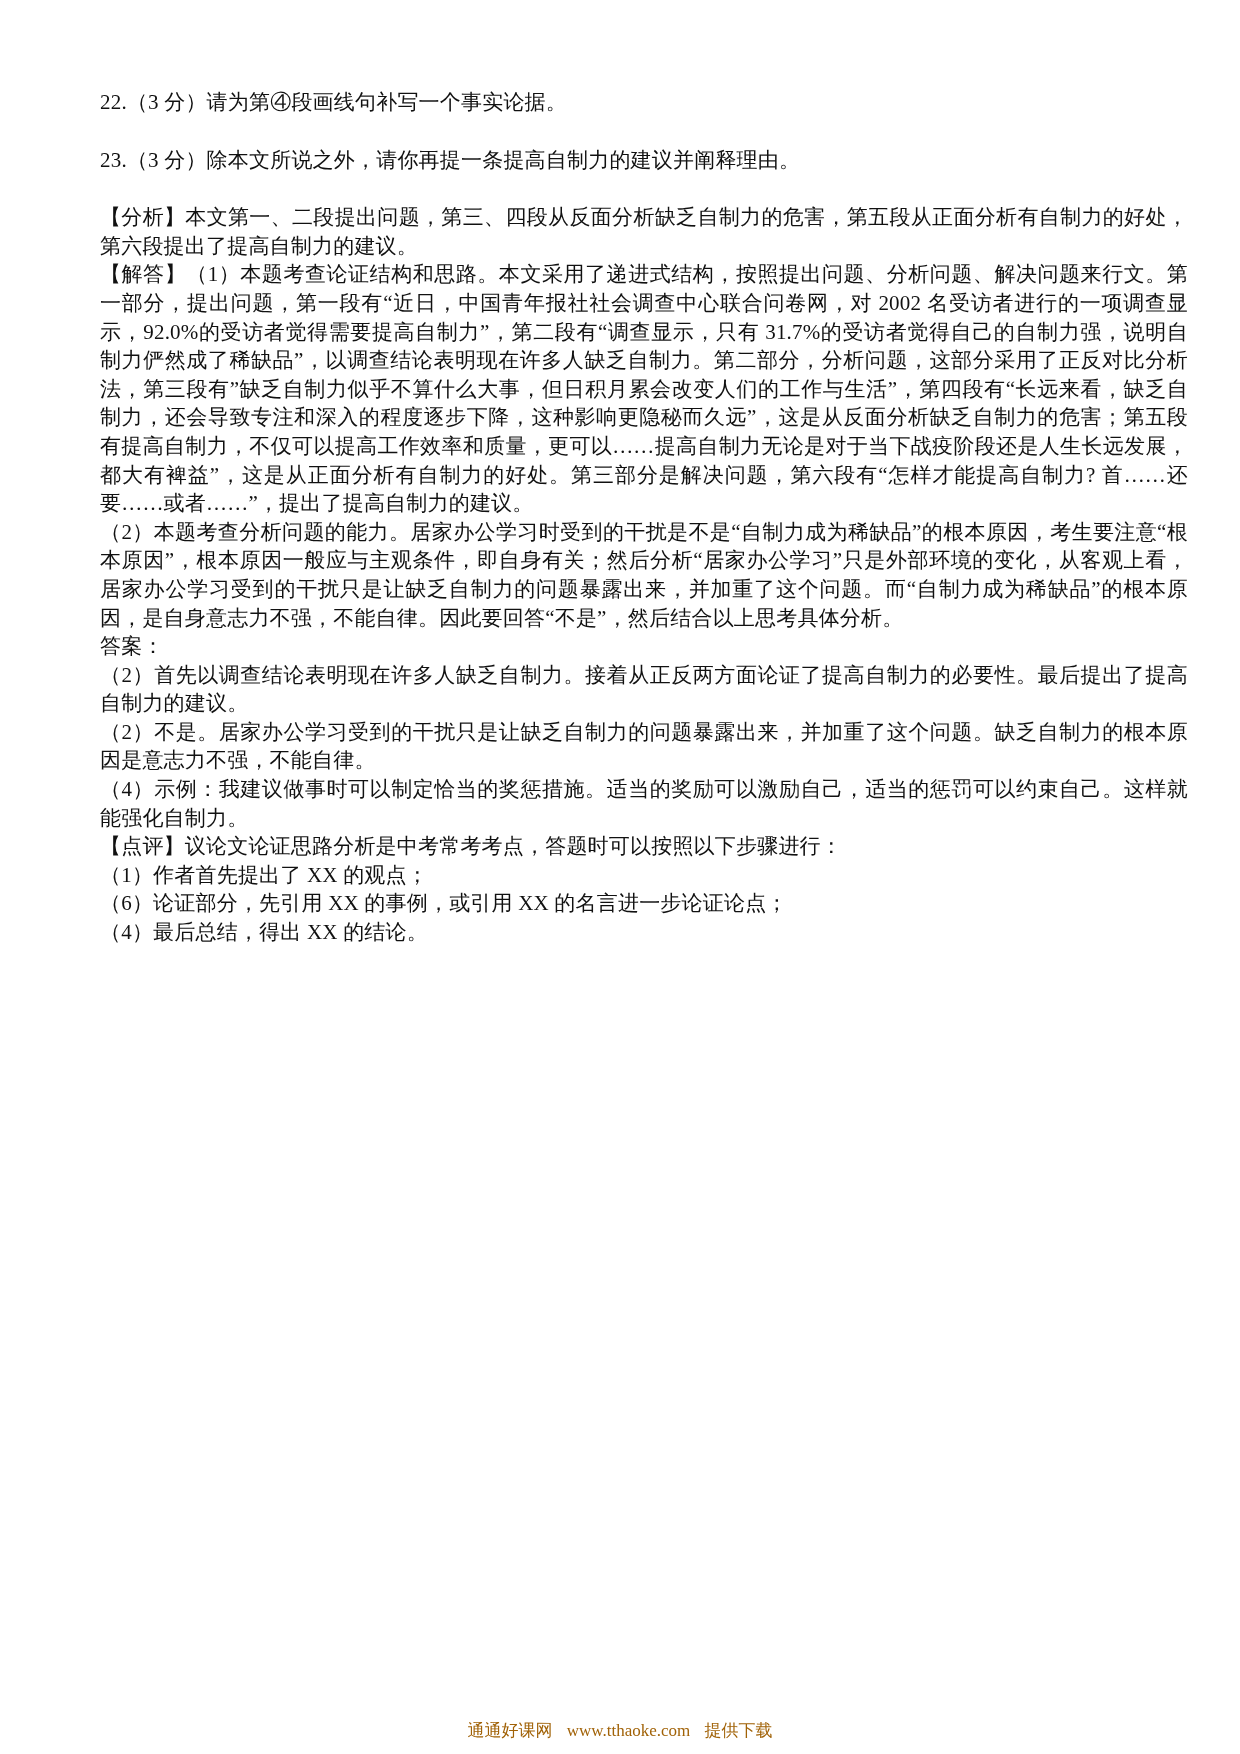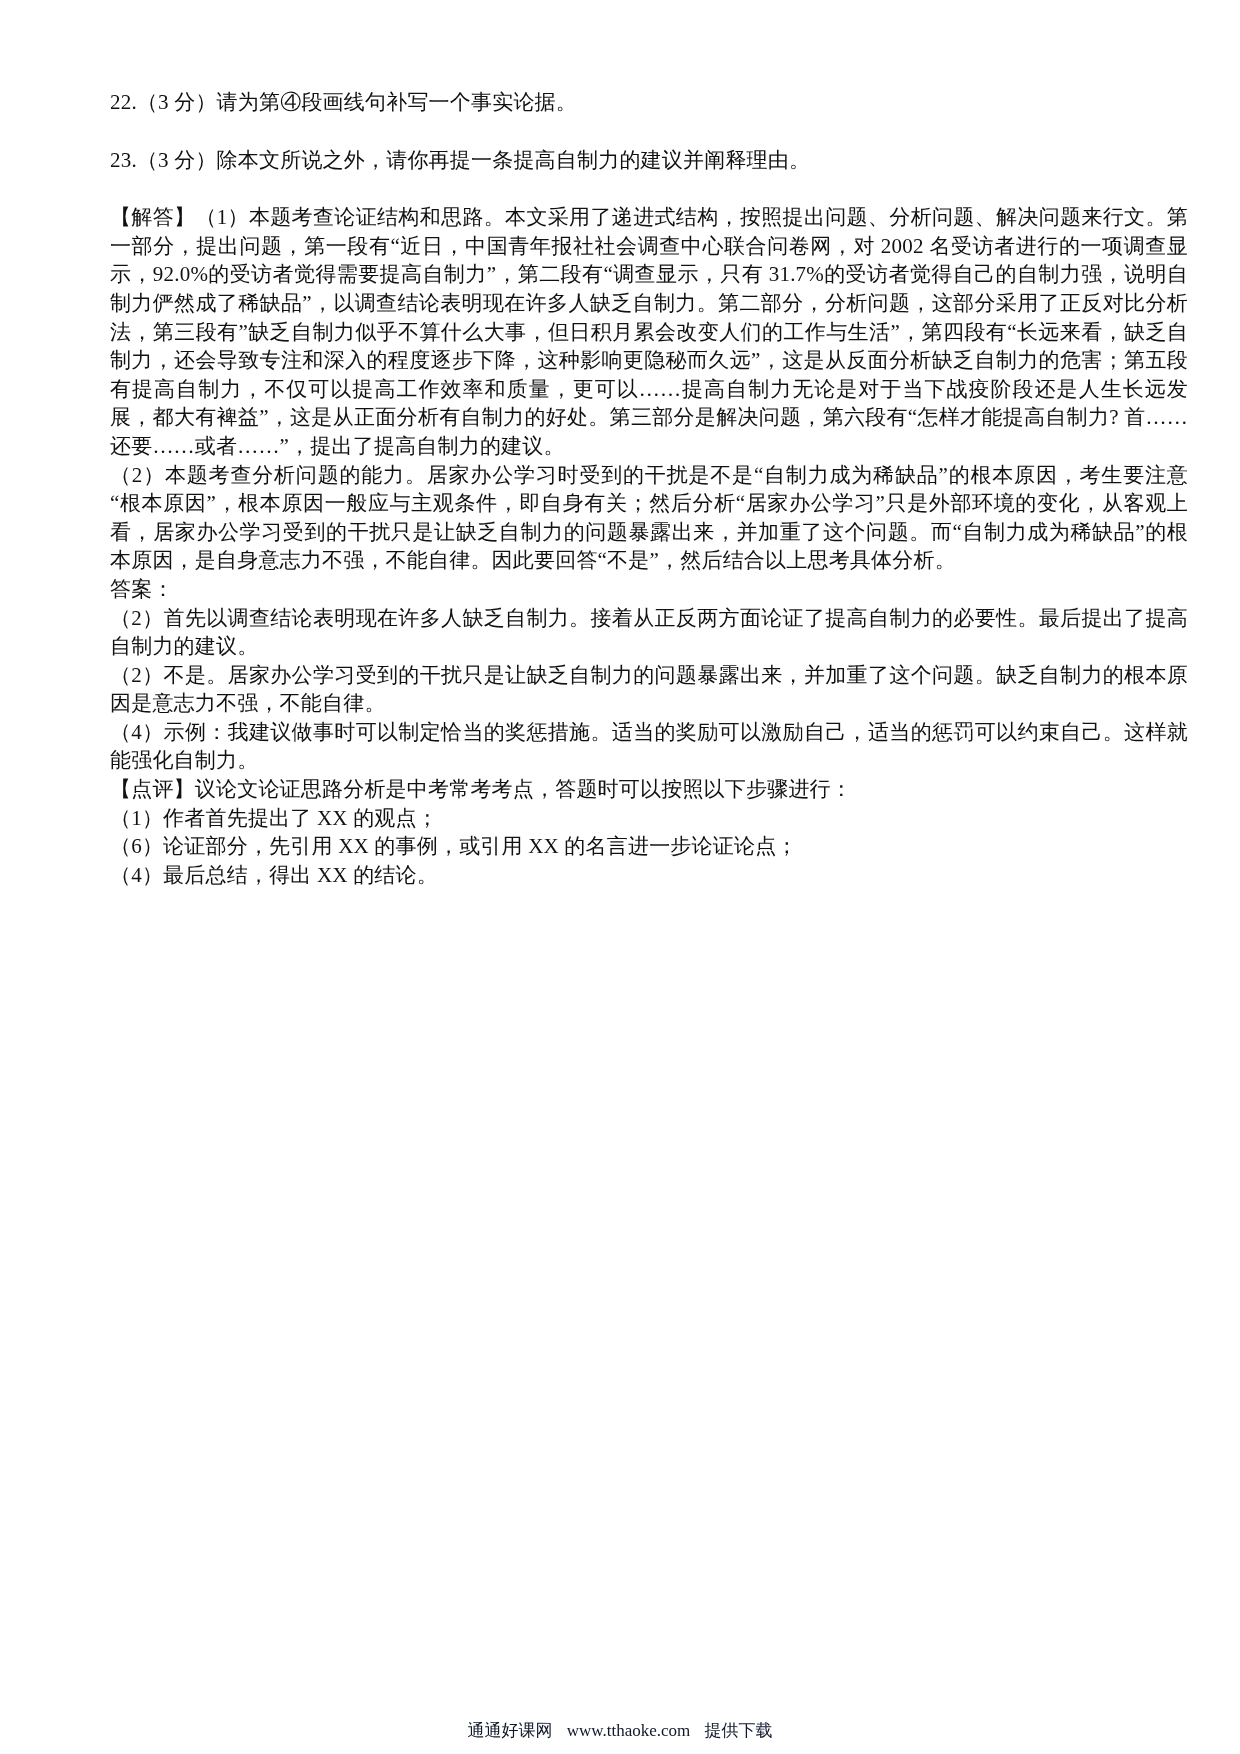--- a/index.html
+++ b/index.html
@@ -8,51 +8,51 @@
     height: 1754px;
     background: #ffffff;
     color: #111111;
     font-family: "Liberation Serif", "DejaVu Serif", serif;
     position: relative;
     overflow: hidden;
   }
   .page {
     padding: 88px 52px 0 100px;
     box-sizing: border-box;
-    margin-left: 10px;
   }
   p.para {
     margin: 0;
     font-size: 21px;
     line-height: 28.6px;
     text-align: justify;
     letter-spacing: 0.2px;
     word-break: break-all;
   }
   p.para.question { margin-bottom: 29px; }
   .footer {
     position: absolute;
     left: 0;
     bottom: 12px;
     width: 100%;
     text-align: center;
     font-size: 17px;
-    color: #0f172a;
+    color: #a16207;
   }
   .footer span { margin: 0 5px; }
 </style>
 </head>
 <body>
 
 <div class="page">
   <div id="questions">
       <p class="para question">22.（3 分）请为第④段画线句补写一个事实论据。</p>
       <p class="para question">23.（3 分）除本文所说之外，请你再提一条提高自制力的建议并阐释理由。</p>
     </div>
   <div id="body-paragraphs">
+      <p class="para">【分析】本文第一、二段提出问题，第三、四段从反面分析缺乏自制力的危害，第五段从正面分析有自制力的好处，第六段提出了提高自制力的建议。</p>
       <p class="para">【解答】（1）本题考查论证结构和思路。本文采用了递进式结构，按照提出问题、分析问题、解决问题来行文。第一部分，提出问题，第一段有“近日，中国青年报社社会调查中心联合问卷网，对 2002 名受访者进行的一项调查显示，92.0%的受访者觉得需要提高自制力”，第二段有“调查显示，只有 31.7%的受访者觉得自己的自制力强，说明自制力俨然成了稀缺品”，以调查结论表明现在许多人缺乏自制力。第二部分，分析问题，这部分采用了正反对比分析法，第三段有”缺乏自制力似乎不算什么大事，但日积月累会改变人们的工作与生活”，第四段有“长远来看，缺乏自制力，还会导致专注和深入的程度逐步下降，这种影响更隐秘而久远”，这是从反面分析缺乏自制力的危害；第五段有提高自制力，不仅可以提高工作效率和质量，更可以……提高自制力无论是对于当下战疫阶段还是人生长远发展，都大有裨益”，这是从正面分析有自制力的好处。第三部分是解决问题，第六段有“怎样才能提高自制力? 首……还要……或者……”，提出了提高自制力的建议。</p>
       <p class="para">（2）本题考查分析问题的能力。居家办公学习时受到的干扰是不是“自制力成为稀缺品”的根本原因，考生要注意“根本原因”，根本原因一般应与主观条件，即自身有关；然后分析“居家办公学习”只是外部环境的变化，从客观上看，居家办公学习受到的干扰只是让缺乏自制力的问题暴露出来，并加重了这个问题。而“自制力成为稀缺品”的根本原因，是自身意志力不强，不能自律。因此要回答“不是”，然后结合以上思考具体分析。</p>
       <p class="para">答案：</p>
       <p class="para">（2）首先以调查结论表明现在许多人缺乏自制力。接着从正反两方面论证了提高自制力的必要性。最后提出了提高自制力的建议。</p>
       <p class="para">（2）不是。居家办公学习受到的干扰只是让缺乏自制力的问题暴露出来，并加重了这个问题。缺乏自制力的根本原因是意志力不强，不能自律。</p>
       <p class="para">（4）示例：我建议做事时可以制定恰当的奖惩措施。适当的奖励可以激励自己，适当的惩罚可以约束自己。这样就能强化自制力。</p>
       <p class="para">【点评】议论文论证思路分析是中考常考考点，答题时可以按照以下步骤进行：</p>
       <p class="para">（1）作者首先提出了 XX 的观点；</p>
       <p class="para">（6）论证部分，先引用 XX 的事例，或引用 XX 的名言进一步论证论点；</p>
       <p class="para">（4）最后总结，得出 XX 的结论。</p>

